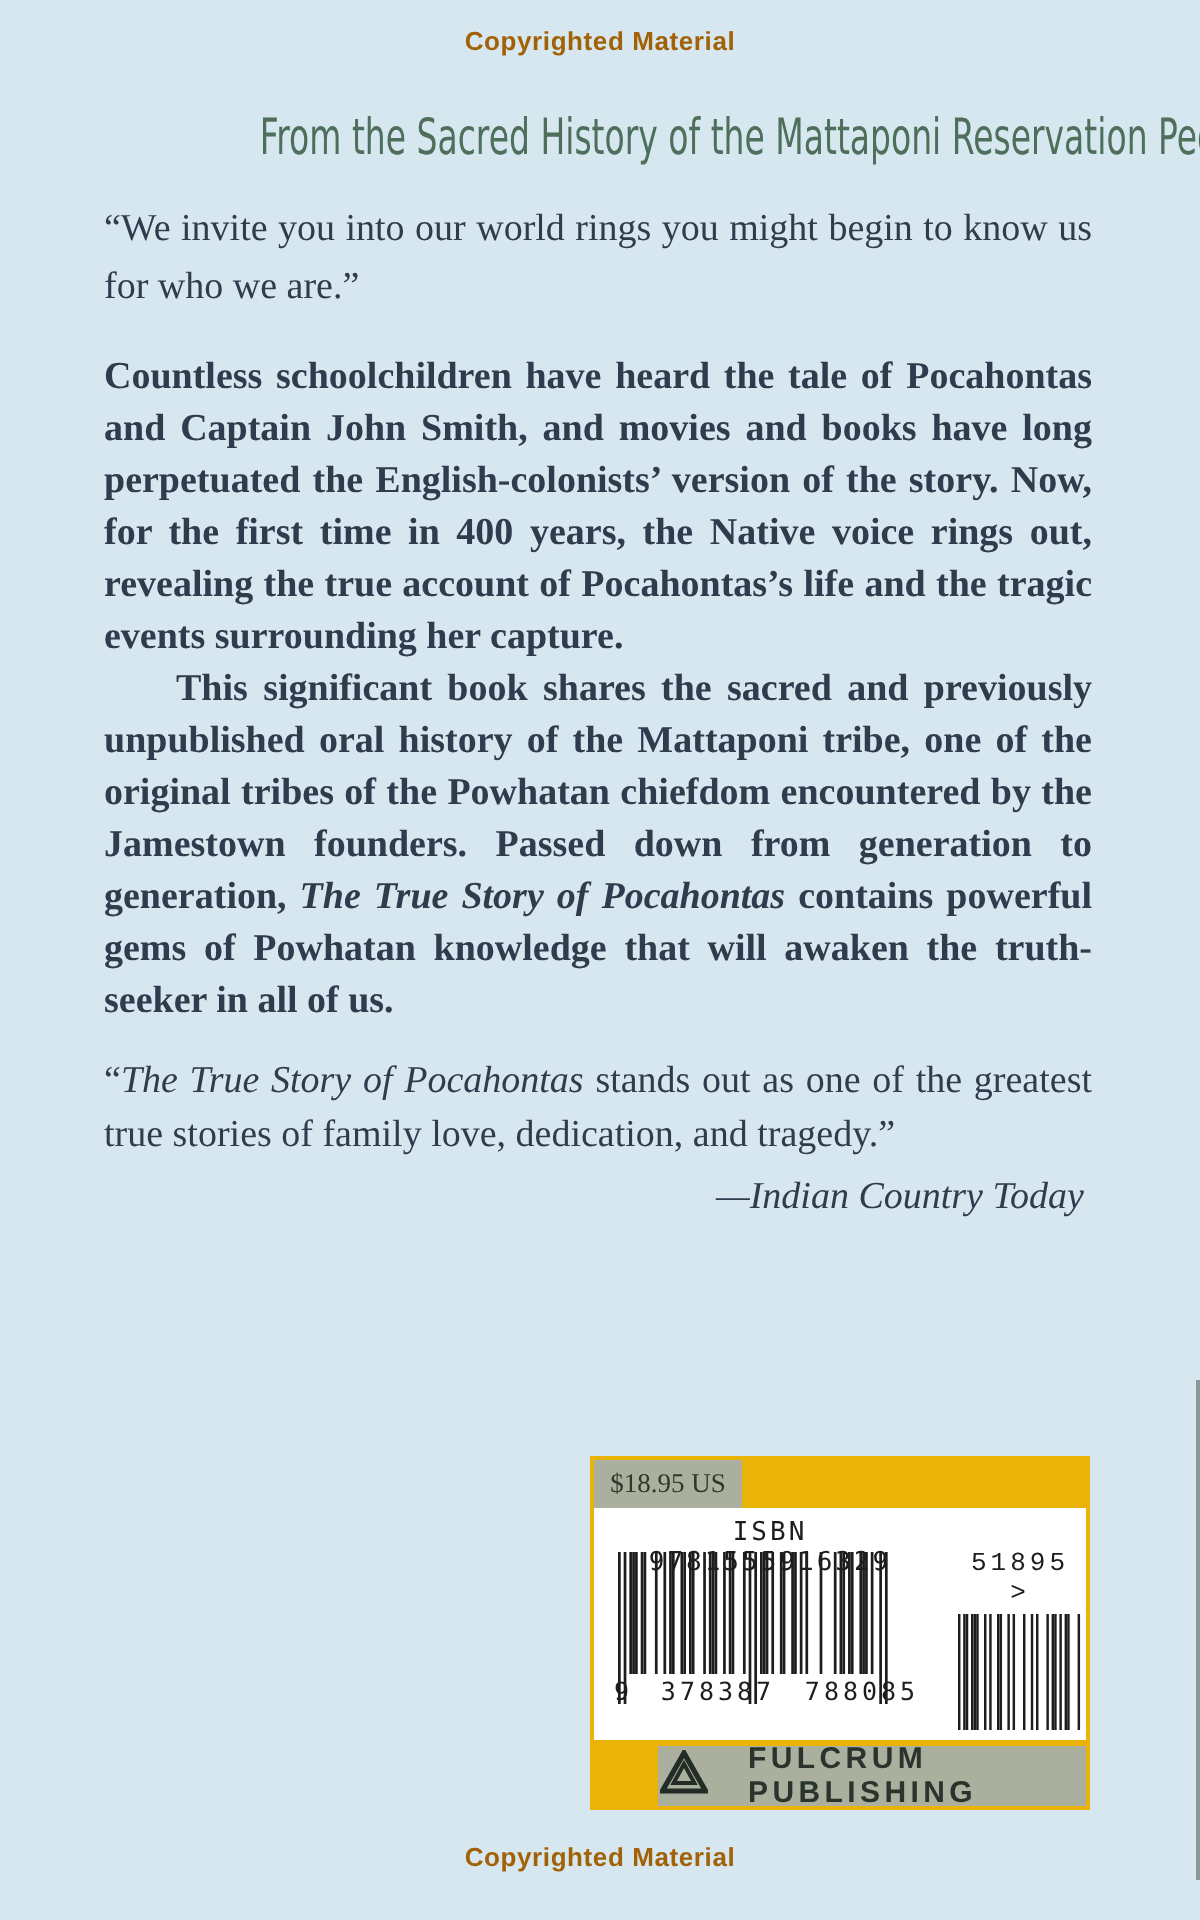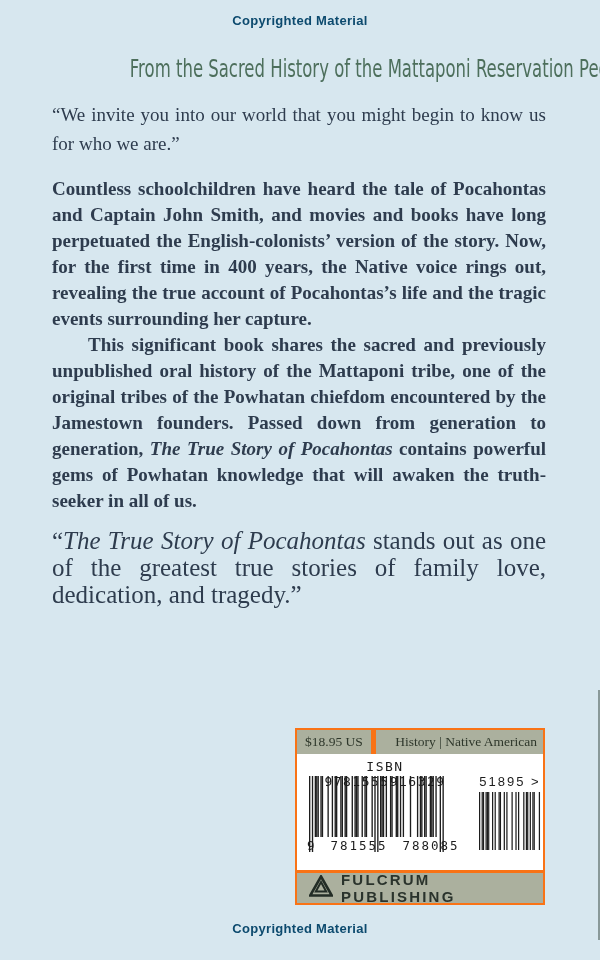--- a/index.html
+++ b/index.html
@@ -4,21 +4,21 @@
 <style>
   html,body{margin:0;padding:0;background:#ffffff;}
   .cover{
     position:relative;width:600px;height:960px;overflow:hidden;
     background:#d7e7ef;
     font-family:"Liberation Serif",serif;
   }
   .copyright{
     position:absolute;left:0;width:100%;text-align:center;
     font-family:"Liberation Sans",sans-serif;font-weight:700;
-    font-size:13px;color:#0c4a6e;letter-spacing:.3px;
+    font-size:13px;color:#a16207;letter-spacing:.3px;
   }
   .copyright.top{top:13px;}
   .copyright.bottom{top:921px;}
   .tagline{
     position:absolute;top:54px;left:0;width:100%;text-align:center;
     white-space:nowrap;
   }
   .tagline-inner{
     display:inline-block;
     font-family:"DejaVu Sans",sans-serif;
@@ -29,33 +29,33 @@
   .body-text{
     position:absolute;left:52px;width:494px;
     color:#2e3c4e;font-size:19px;line-height:26px;text-align:justify;
   }
   .intro-quote{top:100px;line-height:29px;}
   .main-paras{top:176px;}
   .main-paras p{margin:0;font-weight:bold;}
   .main-paras p.indent{text-indent:36px;}
   .review{
     position:absolute;left:52px;width:494px;
-    color:#2e3c4e;font-size:25px;line-height:27px;
+    color:#2e3c4e;font-size:19px;line-height:27px;
   }
   .review p{margin:0;text-align:justify;}
   .review .attr{
     text-align:right;font-style:italic;margin-top:4px;padding-right:4px;
   }
   .r1{top:527px;}
   .r2{top:638px;}
   .it{font-style:italic;}
 
   .barcode-block{
     position:absolute;left:295px;top:728px;width:250px;
-    background:#f97316;padding:2px;box-sizing:border-box;
+    background:#eab308;padding:2px;box-sizing:border-box;
   }
   .bc-header{display:flex;gap:5px;height:24px;}
   .bc-cell{
     background:#abb09e;color:#2e372b;
     font-family:"Liberation Serif",serif;font-size:13.5px;
     display:flex;align-items:center;justify-content:center;
   }
   .bc-cell.price{width:74px;}
   .bc-cell.cat{flex:1;justify-content:flex-end;padding-right:6px;}
   .bc-body{position:relative;height:116px;background:#ffffff;}
@@ -68,26 +68,26 @@
   .ean-digits{
     position:absolute;top:84px;left:10px;width:160px;height:14px;
     display:flex;align-items:center;
     font-family:"DejaVu Sans Mono",monospace;font-size:12.5px;
     letter-spacing:2px;color:#1d1d1d;
   }
   .ean-digits .lead{width:16px;}
   .ean-digits .grp{flex:1;text-align:center;}
   .supp{position:absolute;top:20px;left:182px;width:62px;text-align:center;}
   .supp-digits{
-    font-family:Liberation Sans, sans-serif;font-size:13px;
+    font-family:Liberation Mono, monospace;font-size:13px;
     letter-spacing:2px;color:#1d1d1d;margin-bottom:3px;
   }
   .bc-footer{
     margin-top:3px;height:30px;background:#abb09e;
-    display:flex;align-items:center;gap:8px;padding-left:12px;
+    display:flex;align-items:center;gap:20px;padding-left:1px;margin-left:32px;
   }
   .pub{
     font-family:"Liberation Sans",sans-serif;font-weight:700;
     font-size:15px;letter-spacing:2.2px;color:#2a332c;
   }
   .edge-line{
     position:absolute;right:0;top:690px;width:2px;height:250px;
     background:#3c4c44;opacity:.5;
   }
 </style>
@@ -95,38 +95,38 @@
 <body>
 
 <div class="cover">
 
   <div class="copyright top">Copyrighted Material</div>
 
   <div class="tagline">
     <span class="tagline-inner">From the Sacred History of the Mattaponi Reservation People</span>
   </div>
 
-  <div class="intro-quote body-text">“We invite you into our world that you might begin to know us for who we are.”</div>
+  <div class="intro-quote body-text">“We invite you into our world rings you might begin to know us for who we are.”</div>
 
   <div class="main-paras body-text">
     <p>Countless schoolchildren have heard the tale of Pocahontas and Captain John Smith, and movies and books have long perpetuated the English-colonists’ version of the story. Now, for the first time in 400 years, the Native voice rings out, revealing the true account of Pocahontas’s life and the tragic events surrounding her capture.</p>
     <p class="indent"><span>This significant book shares the sacred and previously unpublished oral history of the Mattaponi tribe, one of the original tribes of the Powhatan chiefdom encountered by the Jamestown founders. Passed down from generation to generation, </span><span class="it">The True Story of Pocahontas</span><span> contains powerful gems of Powhatan knowledge that will awaken the truth-seeker in all of us.</span></p>
   </div>
 
   <div class="review r1">
     <p><span>“</span><span class="it">The True Story of Pocahontas</span><span> stands out as one of the greatest true stories of family love, dedication, and tragedy.”</span></p>
+    <div class="attr">—Indian Country Today</div>
   </div>
 
   <div class="review r2">
   </div>
 
   <div class="barcode-block">
     <div class="bc-header">
       <div class="bc-cell price">$18.95 US</div>
-      <div class="bc-cell cat">History | Native American</div>
     </div>
     <div class="bc-body">
       <div class="isbn-label">ISBN 9781555916329</div>
       <div class="main-barcode" id="mainBarcode"><svg width="135" height="76">
             <rect x="0.00" y="0" width="1.35" height="76" fill="#1d1d1d"></rect>
             <rect x="2.84" y="0" width="1.35" height="76" fill="#1d1d1d"></rect>
             <rect x="5.68" y="0" width="1.35" height="61" fill="#1d1d1d"></rect>
             <rect x="7.10" y="0" width="1.35" height="61" fill="#1d1d1d"></rect>
             <rect x="8.52" y="0" width="1.35" height="61" fill="#1d1d1d"></rect>
             <rect x="11.36" y="0" width="1.35" height="61" fill="#1d1d1d"></rect>
@@ -167,21 +167,21 @@
             <rect x="116.44" y="0" width="1.35" height="61" fill="#1d1d1d"></rect>
             <rect x="120.70" y="0" width="1.35" height="61" fill="#1d1d1d"></rect>
             <rect x="122.12" y="0" width="1.35" height="61" fill="#1d1d1d"></rect>
             <rect x="123.54" y="0" width="1.35" height="61" fill="#1d1d1d"></rect>
             <rect x="126.38" y="0" width="1.35" height="61" fill="#1d1d1d"></rect>
             <rect x="130.64" y="0" width="1.35" height="76" fill="#1d1d1d"></rect>
             <rect x="133.48" y="0" width="1.35" height="76" fill="#1d1d1d"></rect>
           </svg></div>
       <div class="ean-digits">
         <span class="lead">9</span>
-        <span class="grp">781555</span>
+        <span class="grp">378387</span>
         <span class="grp">788085</span>
       </div>
       <div class="supp">
         <div class="supp-digits">51895 &gt;</div>
         <div id="suppBarcode"><svg width="62" height="58">
               <rect x="0.00" y="0" width="1.23" height="58" fill="#1d1d1d"></rect>
               <rect x="2.60" y="0" width="1.23" height="58" fill="#1d1d1d"></rect>
               <rect x="3.90" y="0" width="1.23" height="58" fill="#1d1d1d"></rect>
               <rect x="6.50" y="0" width="1.23" height="58" fill="#1d1d1d"></rect>
               <rect x="7.80" y="0" width="1.23" height="58" fill="#1d1d1d"></rect>

